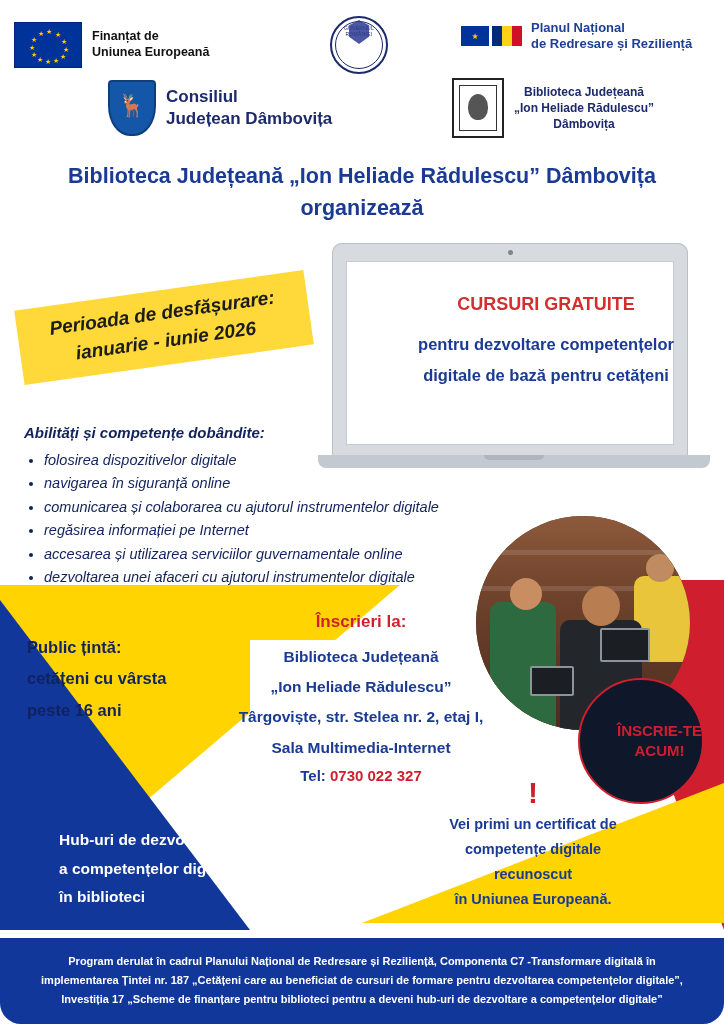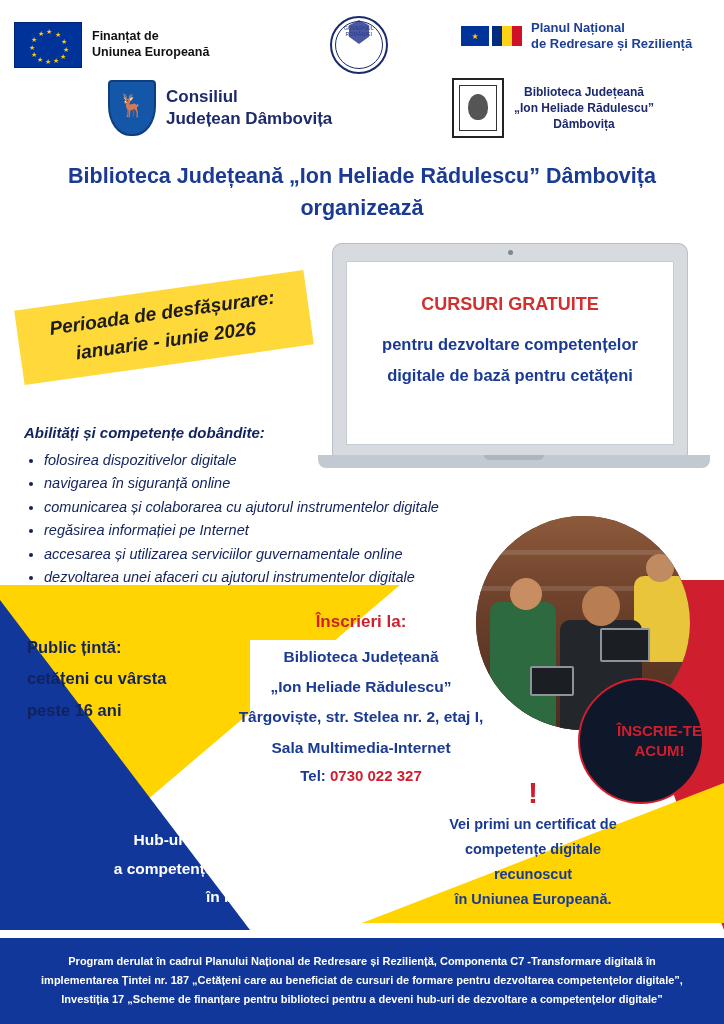--- a/index.html
+++ b/index.html
@@ -9,20 +9,21 @@
   }
   body {
     font-family: "Liberation Sans", sans-serif;
   }
   #poster {
     position: relative;
     width: 724px;
     height: 1024px;
     overflow: hidden;
     background: #ffffff;
+    border-radius: 21px;
   }
 
   
   .logo-row {
     position: absolute;
     top: 10px;
     left: 0;
     width: 724px;
     height: 60px;
   }
@@ -274,20 +275,21 @@
     height: 5px;
     background: #aeb5bd;
     border-radius: 0 0 6px 6px;
   }
   .screen-text {
     position: absolute;
     left: 0;
     top: 32px;
     width: 100%;
     text-align: center;
+    padding-left: 36px;
   }
   .screen-text .l1 {
     color: #d32f2f;
     font-weight: bold;
     font-size: 18px;
     margin-bottom: 14px;
   }
   .screen-text .l2,
   .screen-text .l3 {
     color: #1a3a93;
@@ -485,28 +487,28 @@
     color: #1a3a93;
     font-weight: bold;
     font-size: 15px;
     margin-top: 4px;
   }
   .reg .tel b { color: #cf1f2e; }
 
   
   .hub {
     position: absolute;
-    left: 44px;
+    left: 59px;
     top: 826px;
     width: 248px;
     color: #ffffff;
     font-weight: bold;
     font-size: 15.5px;
     line-height: 1.85;
-    text-align: right;
+    text-align: left;
   }
 
   
   .cert {
     position: absolute;
     left: 396px;
     top: 778px;
     width: 274px;
     text-align: center;
   }

